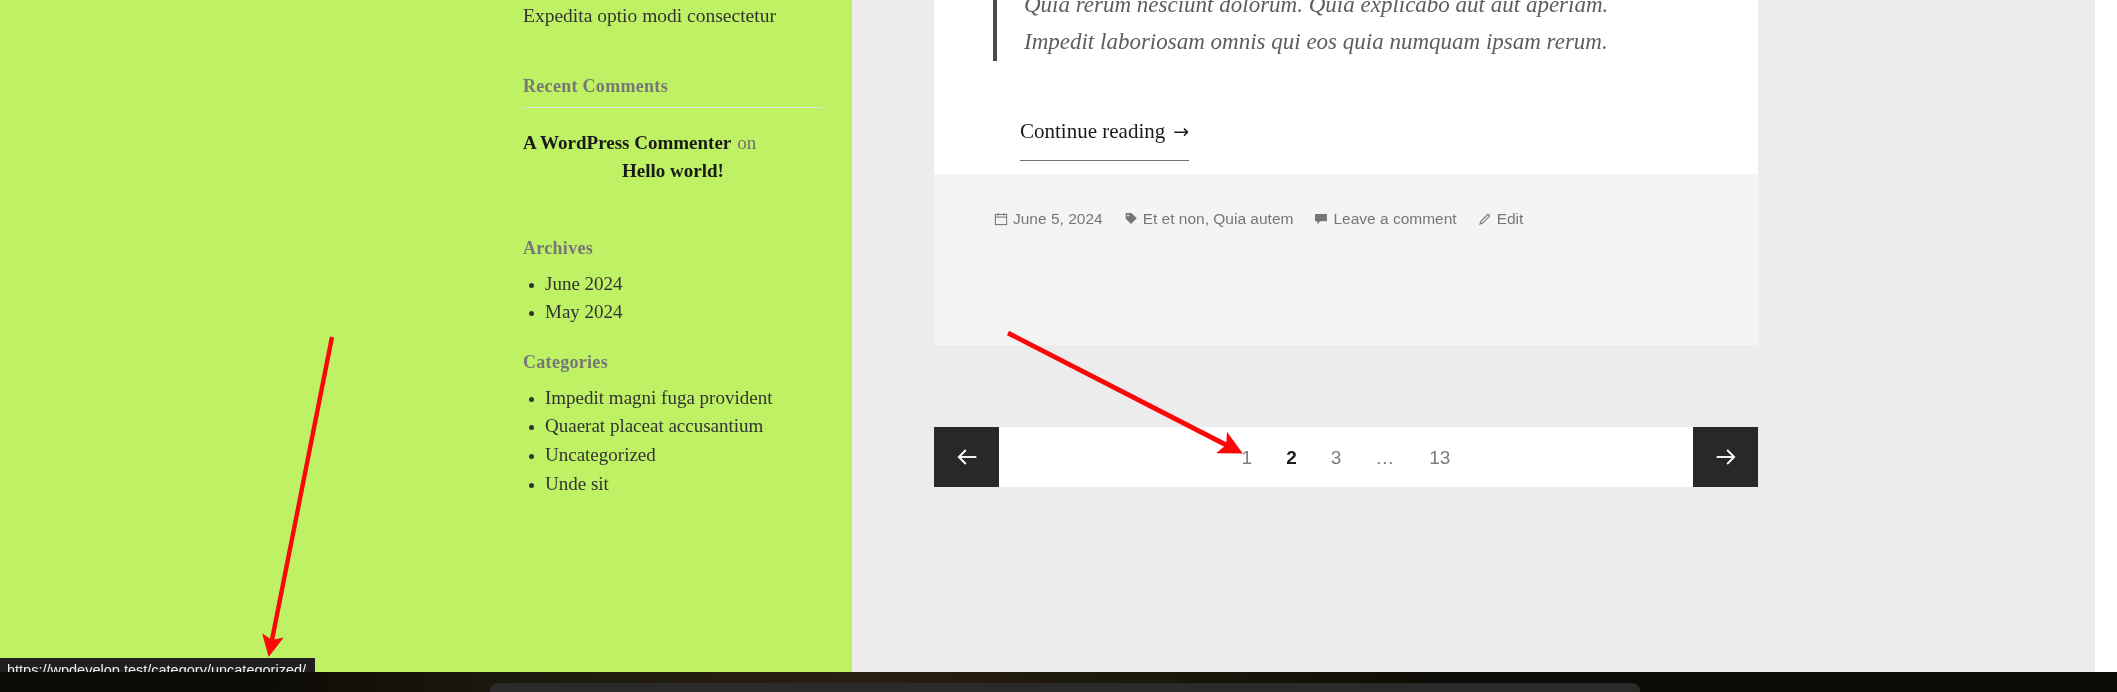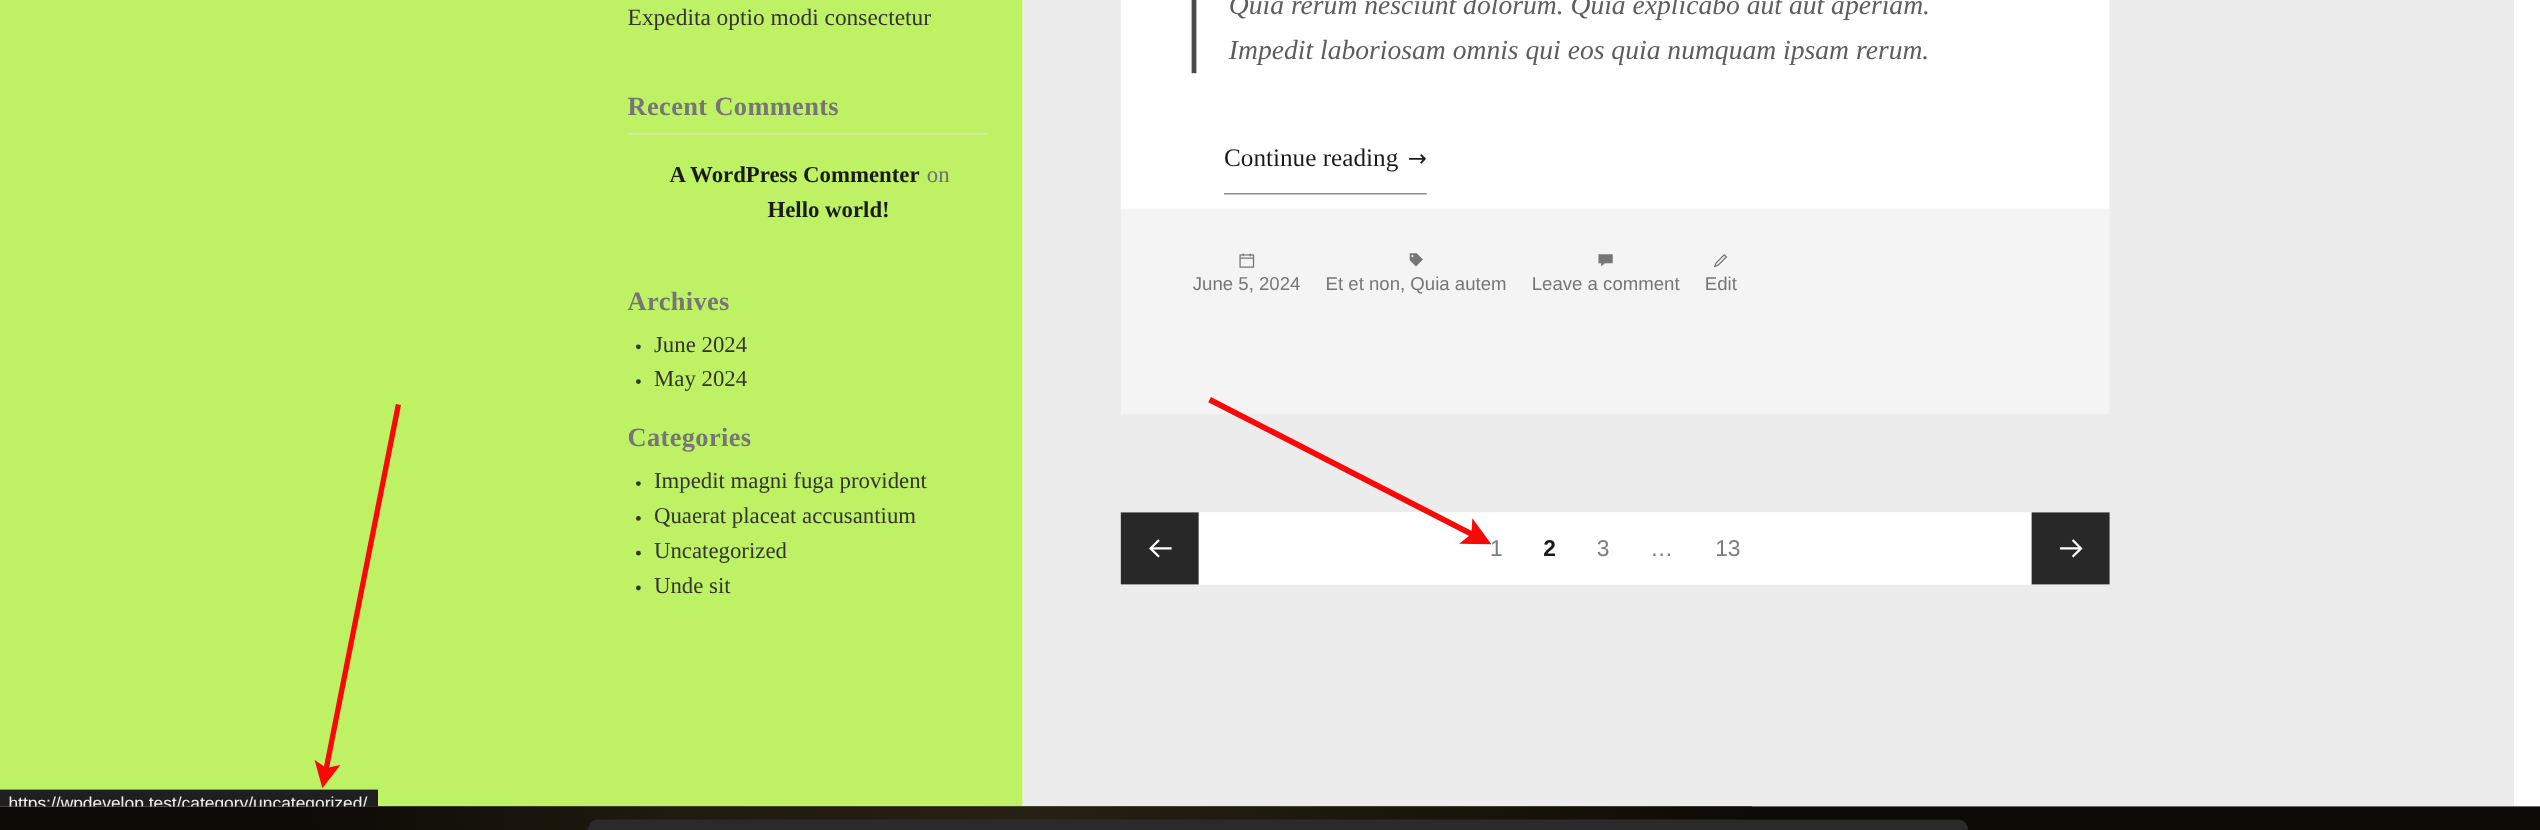--- a/index.html
+++ b/index.html
@@ -43,21 +43,21 @@
     height: 672px;
     background: #bef264;
   }
   .widget {
     position: absolute;
     left: 523px;
     width: 300px;
   }
   .widget-title {
     font-family: "Liberation Serif", serif;
-    font-size: 22px;
+    font-size: 18px;
     font-weight: bold;
     color: #767676;
     letter-spacing: 0.3px;
     margin: 0 0 8px 0;
     padding: 0 0 9px 0;
     line-height: 1.2;
   }
   .widget-title.underlined {
     border-bottom: 1px solid #e0e0e0;
   }
@@ -82,21 +82,20 @@
     font-family: "Liberation Serif", serif;
     font-size: 19.5px;
     color: #333333;
     line-height: 1.45;
   }
   .comment-line {
     font-family: "Liberation Serif", serif;
     font-size: 19px;
     line-height: 1.5;
     color: #333;
-    margin-left: 35px;
   }
   .comment-line .author { font-weight: bold; color: #1a1a1a; }
   .comment-line .on { font-weight: normal; color: #707070; }
   .comment-line .post { font-weight: bold; color: #1a1a1a; display: block; }
 
   
   #content-col {
     position: absolute;
     left: 934px;
     top: 0;
@@ -165,21 +164,20 @@
     font-size: 15.5px;
     color: #767676;
     white-space: nowrap;
   }
   .meta-item {
     display: inline-flex;
     align-items: center;
     gap: 5px;
     color: #767676;
     text-decoration: none;
-    flex-direction: column;
   }
   .meta-item svg { display: block; }
 
   
   #pagination {
     position: absolute;
     left: 934px;
     top: 427px;
     width: 824px;
     height: 60px;

